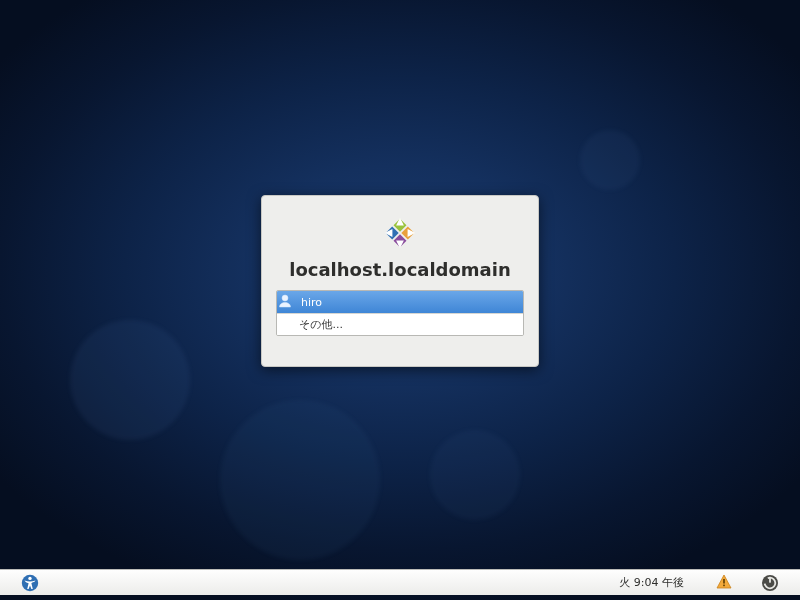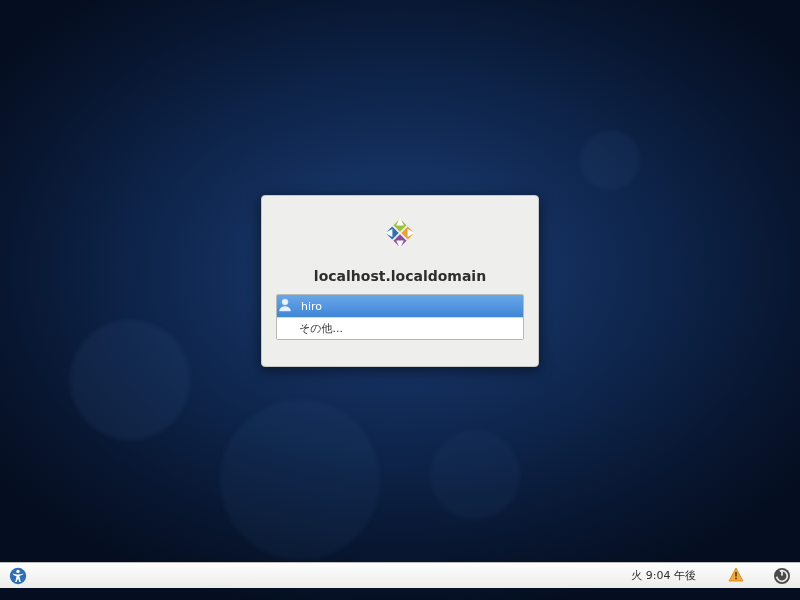--- a/index.html
+++ b/index.html
@@ -28,23 +28,23 @@
       background: #eeeeec;
       border: 1px solid #c8c8c4;
       border-radius: 4px;
       box-shadow: 0 3px 14px rgba(0,0,0,0.55);
       padding: 12px 14px 14px 14px;
     }
     .logo-wrap { width: 100%; display: flex; justify-content: center; margin-top: 2px; }
     .hostname {
       text-align: center;
       font-weight: bold;
-      font-size: 14px;
+      font-size: 18px;
       color: #2e2e2c;
-      margin-top: 12px;
+      margin-top: 3px;
       margin-bottom: 10px;
     }
     .user-list {
       border: 1px solid #b8b8b4;
       background: #fff;
       border-radius: 2px;
       overflow: hidden;
     }
     .user-row {
       display: flex; align-items: center; gap: 8px;
@@ -58,25 +58,25 @@
     .user-row + .user-row { border-top: 1px solid #d6d6d2; }
     .user-row.selected {
       background: linear-gradient(#6aa7e8, #3f86d6);
       color: #fff;
     }
     .user-row .label { flex: 1; text-align: left; }
     .other-row .label { padding-left: 22px; }
 
     
     .taskbar {
-      position: absolute; left: 0; bottom: 12px; width: 100%; height: 26px;
+      position: absolute; left: 0; bottom: 5px; width: 100%; height: 26px;
       background: linear-gradient(#fefefe, #ececea);
       border-top: 1px solid #bcbcb8;
       display: flex; align-items: center;
-      padding: 0 8px;
+      padding: 0 20px;
       gap: 26px;
     }
     .taskbar .spacer { flex: 1; }
     .clock {
       font-size: 11px; color: #2e2e2c;
       padding: 0 4px;
       white-space: nowrap;
     }
     .tb-icon { display: inline-flex; align-items: center; justify-content: center; width: 20px; height: 20px; cursor: pointer; }
     .tb-icon svg { display: block; }

